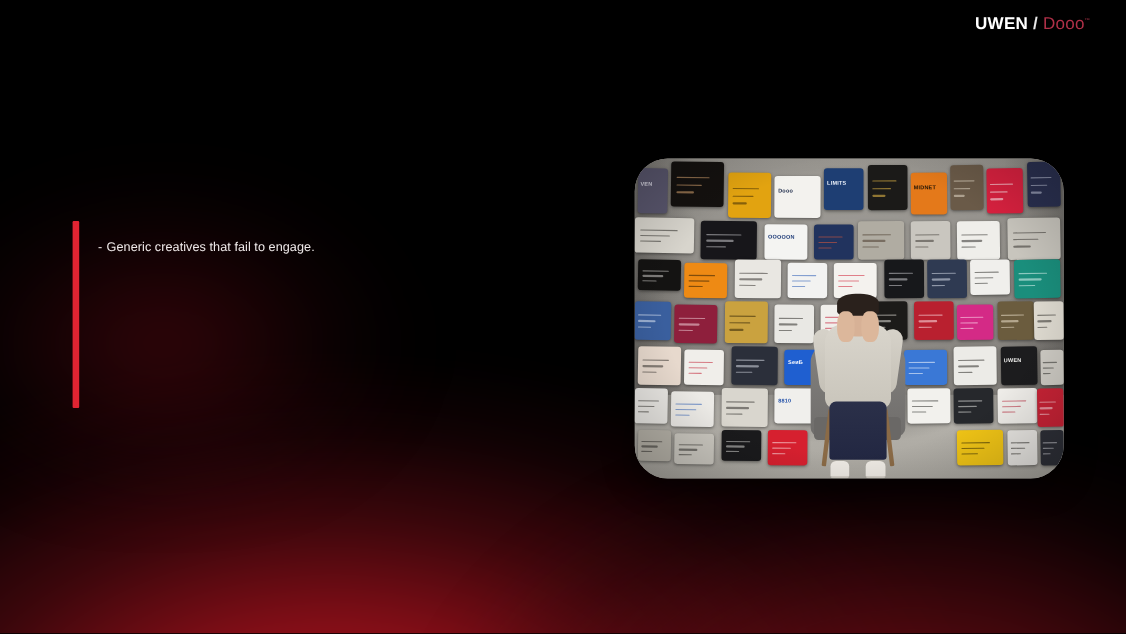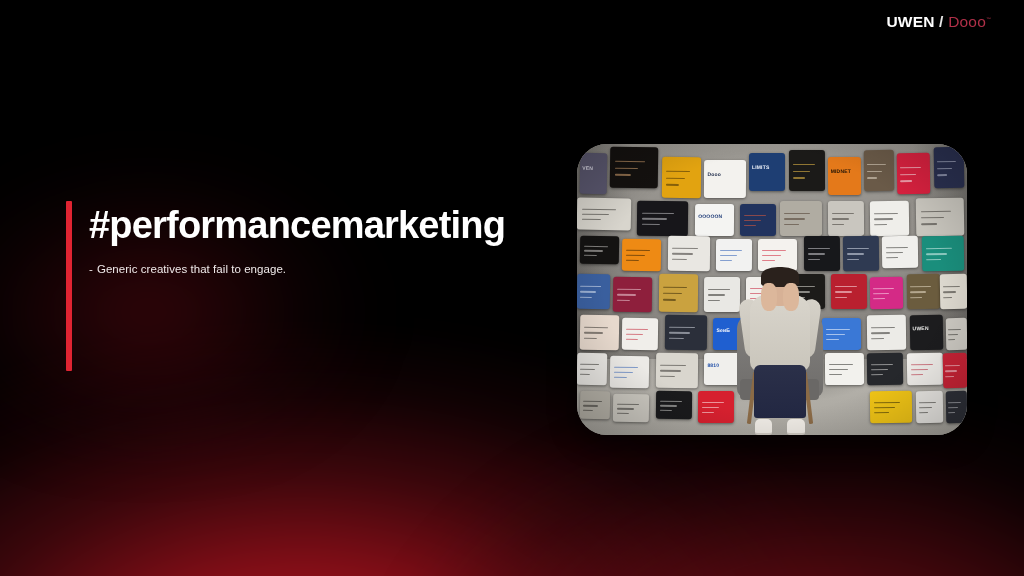--- a/index.html
+++ b/index.html
@@ -257,21 +257,20 @@
   <div class="logo">
     <span class="axis">UWEN</span>
     <span class="slash">/</span>
     <span class="mobi">Dooo</span><span class="tm">™</span>
   </div>
 
   <div class="accent-bar"></div>
 
   <div class="text-block">
     <h1 class="headline">
-      <span class="l1">#performancemarketing</span>
     </h1>
     <ul class="bullets" id="bullets">
         <li><span class="dash">-</span><span>Generic creatives that fail to engage.</span></li>
       </ul>
   </div>
 
   <div class="photo">
     <div class="wall"></div>
     <div class="floor"></div>
     <div class="posters" id="posters">

